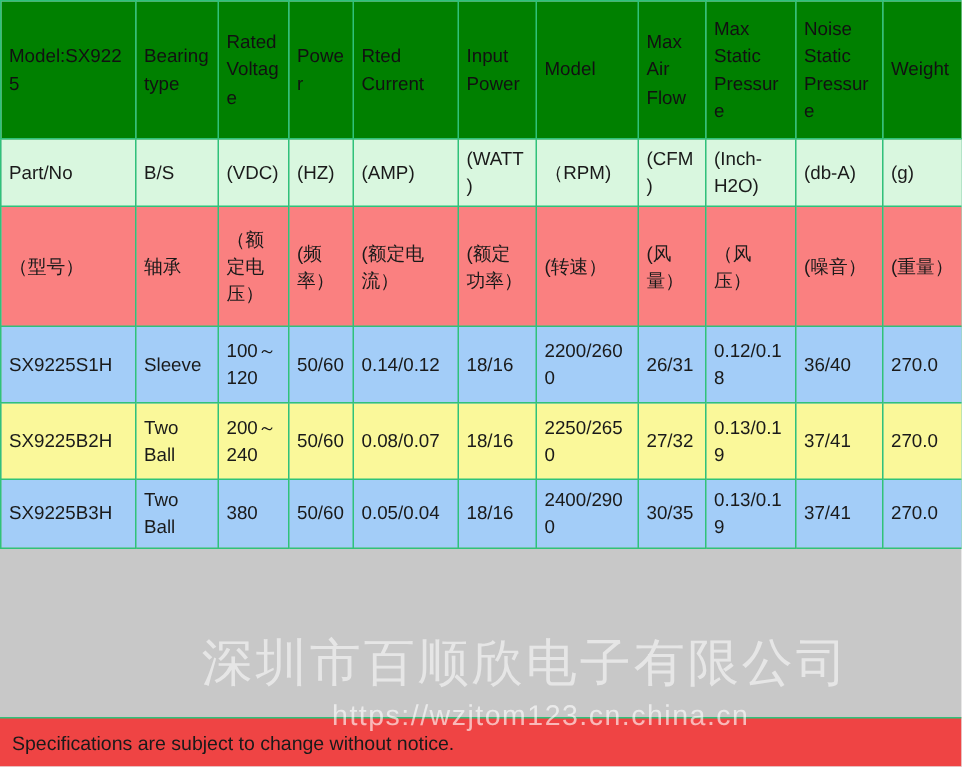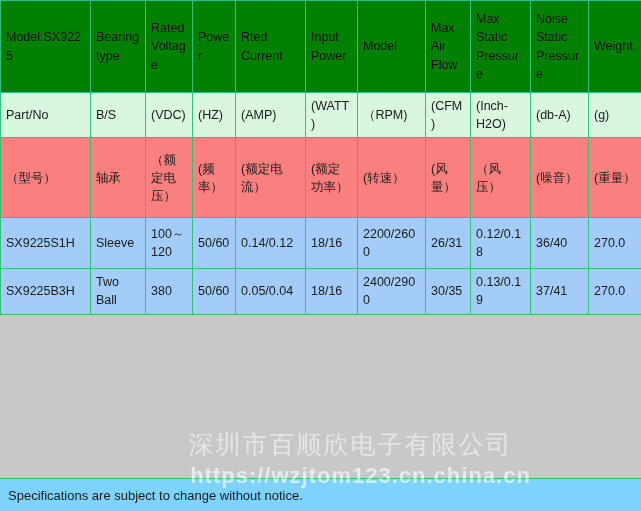--- a/index.html
+++ b/index.html
@@ -84,21 +84,21 @@
   }
 
   
   .footer-note {
     position: absolute;
     left: 0;
     bottom: 0;
     width: 641px;
     height: 33px;
     box-sizing: border-box;
-    background: #7dd3fc;
+    background: #ef4444;
     border-top: 1px solid #2fc27a;
     display: flex;
     align-items: center;
     padding-left: 8px;
     font-size: 13px;
     color: #1a1a1a;
   }
 
   
   .watermark {
@@ -109,34 +109,33 @@
     height: 511px;
     pointer-events: none;
     display: flex;
     flex-direction: column;
     align-items: center;
     justify-content: flex-end;
     padding-bottom: 22px;
     box-sizing: border-box;
   }
   .watermark .wm-company {
-    font-size: 25px;
+    font-size: 34px;
     letter-spacing: 2px;
     color: rgba(255, 255, 255, 0.55);
     white-space: nowrap;
     margin-bottom: 2px;
     margin-left: 60px;
   }
   .watermark .wm-url {
-    font-size: 22px;
+    font-size: 19px;
     letter-spacing: 1px;
     color: rgba(255, 255, 255, 0.62);
     white-space: nowrap;
     margin-left: 80px;
-    font-weight: bold;
   }
 </style>
 </head>
 <body>
 
 <div id="spec-sheet">
 
   <table class="spec-table">
     <colgroup>
       <col class="c0">
@@ -199,20 +198,33 @@
           <td>SX9225S1H</td>
           <td>Sleeve</td>
           <td>100～120</td>
           <td>50/60</td>
           <td>0.14/0.12</td>
           <td>18/16</td>
           <td>2200/2600</td>
           <td>26/31</td>
           <td>0.12/0.18</td>
           <td>36/40</td>
+          <td>270.0</td>
+        </tr>
+        <tr class="row-yellow">
+          <td>SX9225B2H</td>
+          <td>Two Ball</td>
+          <td>200～240</td>
+          <td>50/60</td>
+          <td>0.08/0.07</td>
+          <td>18/16</td>
+          <td>2250/2650</td>
+          <td>27/32</td>
+          <td>0.13/0.19</td>
+          <td>37/41</td>
           <td>270.0</td>
         </tr>
         <tr class="row-blue compact">
           <td>SX9225B3H</td>
           <td>Two Ball</td>
           <td>380</td>
           <td>50/60</td>
           <td>0.05/0.04</td>
           <td>18/16</td>
           <td>2400/2900</td>

